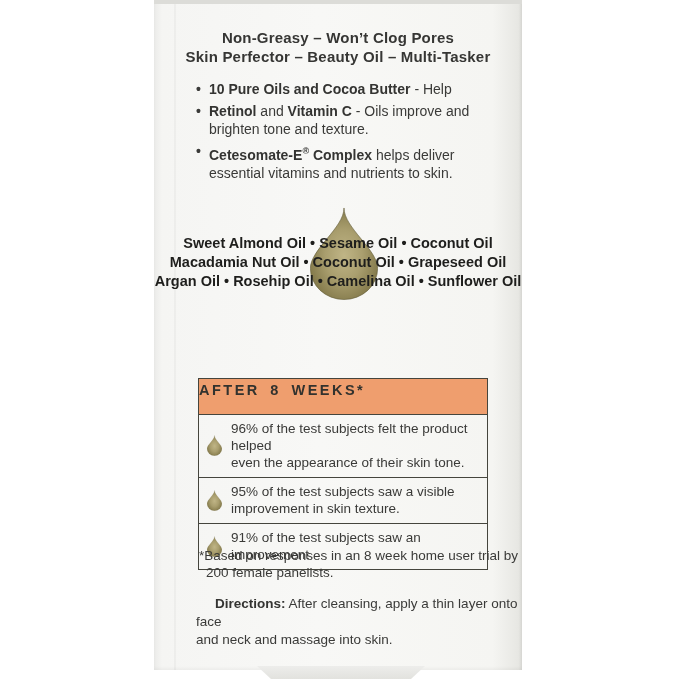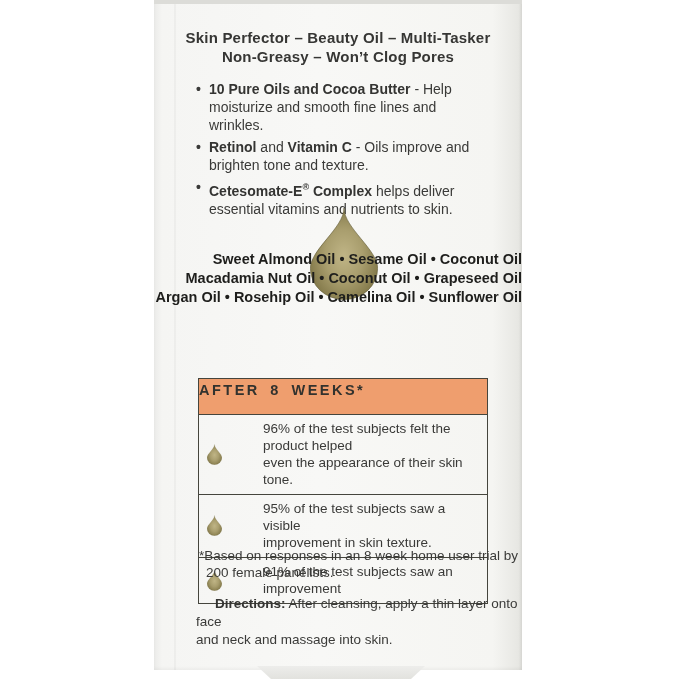--- a/index.html
+++ b/index.html
@@ -22,30 +22,30 @@
   }
   .title{position:absolute;top:24px;left:0;width:100%;text-align:center;
     font-size:15px;font-weight:bold;line-height:19px;color:#363634;letter-spacing:.2px;}
   .bullets{position:absolute;top:76px;left:42px;right:30px;margin:0;padding:0;list-style:none;
     font-size:14px;line-height:18px;}
   .bullets li{position:relative;padding-left:13px;margin-bottom:4px;}
   .bullets li .dot{position:absolute;left:0;top:0;font-weight:bold;}
   .bullets b{color:#343432;}
   .oils-wrap{position:absolute;top:0;left:0;width:100%;height:300px;}
   .drop-big{position:absolute;left:50%;top:202px;width:68px;height:95px;margin-left:-28px;}
-  .oils{position:absolute;top:230px;left:0;width:100%;text-align:right;
-    font-size:14.5px;font-weight:bold;line-height:19px;color:#1e1e1c;margin-top:16px;}
+  .oils{position:absolute;top:230px;left:0;width:100%;text-align:center;
+    font-size:14.5px;font-weight:bold;line-height:19px;color:#1e1e1c;}
   .claims{position:absolute;top:318px;left:0;width:100%;text-align:center;
     font-size:14px;font-weight:bold;line-height:18px;color:#343432;}
   .results{position:absolute;top:374px;left:44px;width:290px;border:1.5px solid #45453d;
     background:transparent;box-sizing:border-box;}
   .results-header{background:#ef9e6e;border-bottom:1.5px solid #45453d;text-align:left;
     font-size:14.5px;font-weight:bold;letter-spacing:2.5px;word-spacing:4px;color:#32322e;
     padding:3px 0 16px 0;}
-  .result-row{display:flex;align-items:center;padding:5px 8px 6px 8px;border-bottom:1.5px solid #45453d;gap:32px;}
+  .result-row{display:flex;align-items:center;padding:5px 8px 6px 8px;border-bottom:1.5px solid #45453d;}
   .result-row:last-child{border-bottom:none;}
   .drop-small{width:15px;height:21px;flex:0 0 15px;margin-right:9px;}
   .result-text{font-size:13.5px;line-height:17px;color:#3a3a38;}
   .footnote{position:absolute;top:543px;left:45px;font-size:13.5px;line-height:17px;}
   .directions{position:absolute;top:591px;left:42px;font-size:13.5px;line-height:18px;}
   .directions b{color:#343432;padding-left:19px;}
   .hidden-defs{position:absolute;width:0;height:0;overflow:hidden;}
 </style>
 </head>
 <body>
@@ -61,28 +61,27 @@
     <symbol id="dropSym" viewBox="0 0 68 96">
       <path d="M34 2 C34 22 68 44 68 63 A34 31.5 0 1 1 0 63 C0 44 34 22 34 2 Z" fill="url(#dropGrad)" stroke="#5f5733" stroke-width="0.6"></path>
     </symbol>
   </defs>
 </svg>
 
 <div class="box">
   <div class="crease"></div>
 
   <div class="title">
+    <div>Non-Greasy – Won’t Clog Pores</div>
     <div>Skin Perfector – Beauty Oil – Multi-Tasker</div>
-    <div>Non-Greasy – Won’t Clog Pores</div>
   </div>
 
   <ul class="bullets">
     <li>
       <span class="dot">•</span><b>10 Pure Oils and Cocoa Butter</b><span> - Help</span><br>
-      <span>moisturize and smooth fine lines and wrinkles.</span>
     </li>
     <li>
       <span class="dot">•</span><b>Retinol</b><span> and </span><b>Vitamin C</b><span> - Oils improve and</span><br>
       <span>brighten tone and texture.</span>
     </li>
     <li>
       <span class="dot">•</span><b><span>Cetesomate-E</span><sup style="font-size:9px;">®</sup><span> Complex</span></b><span> helps deliver</span><br>
       <span>essential vitamins and nutrients to skin.</span>
     </li>
   </ul>

